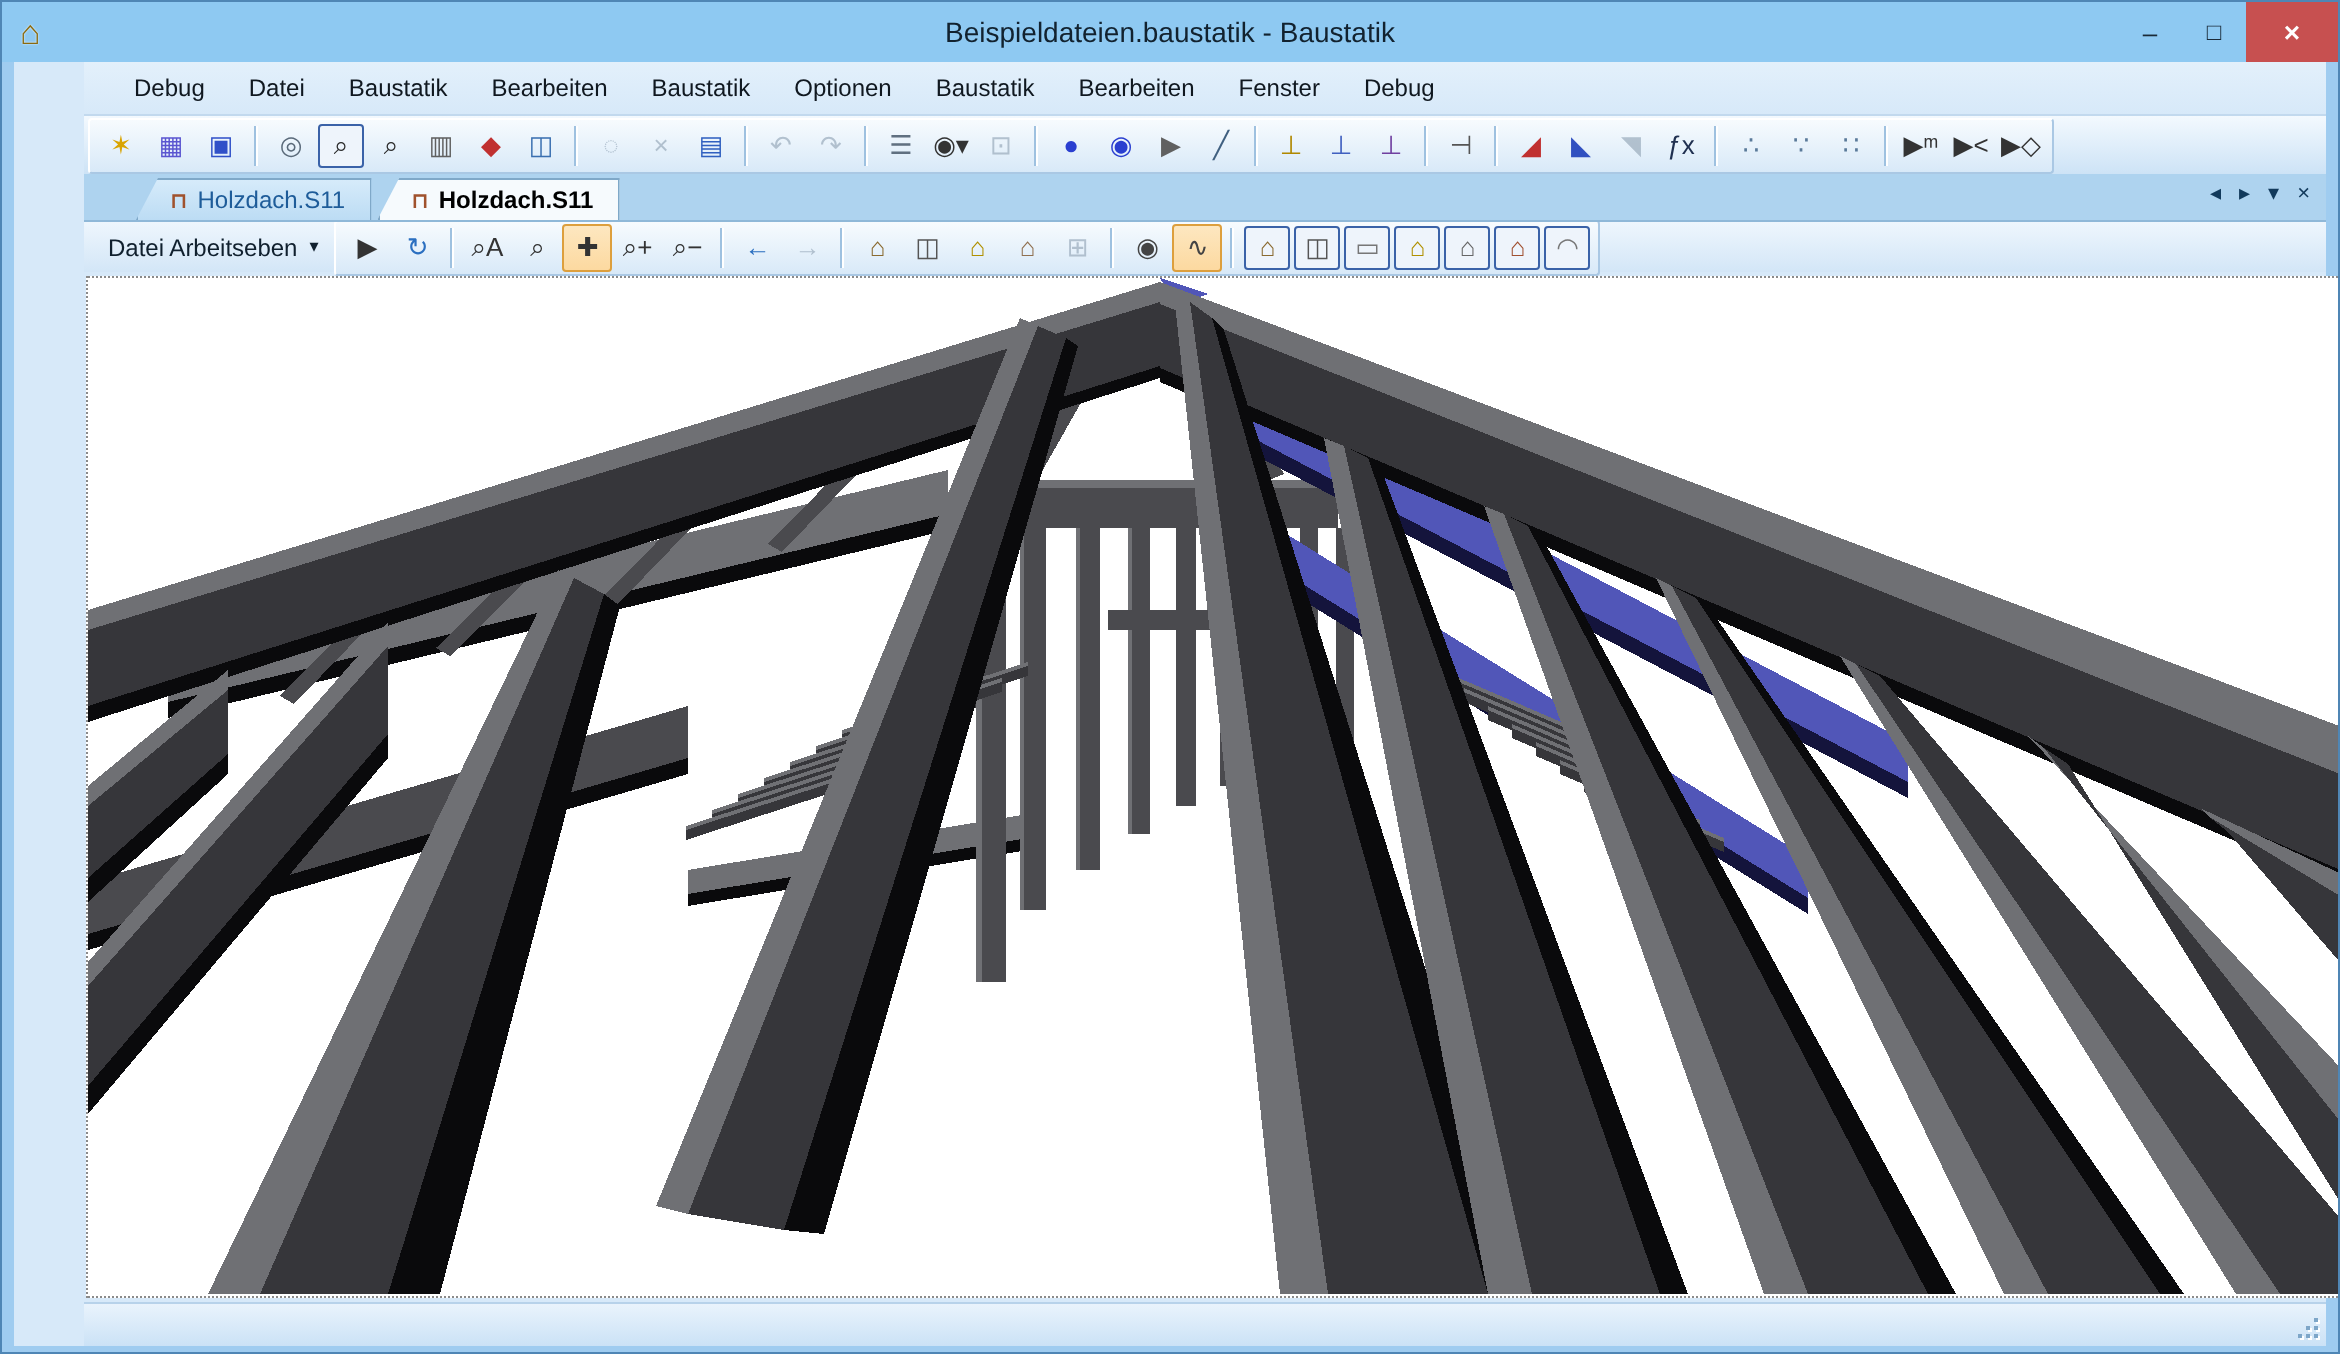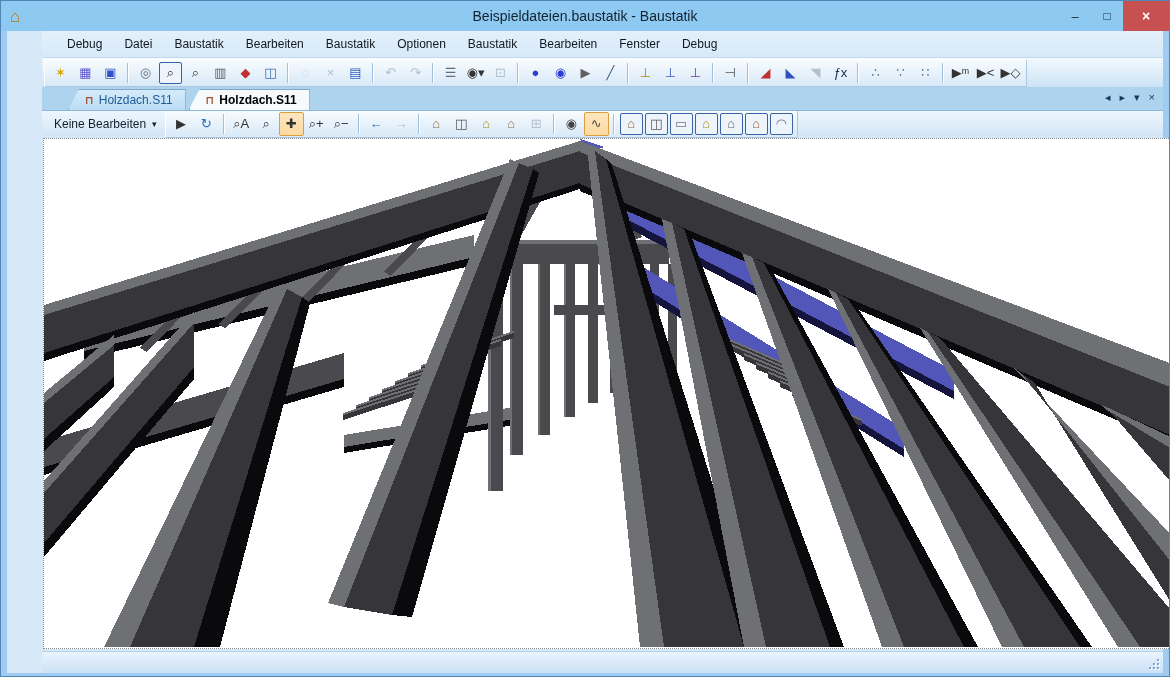--- a/index.html
+++ b/index.html
@@ -223,21 +223,21 @@
       <div class="tabctrl">
         <span class="tc">◂</span>
           <span class="tc">▸</span>
           <span class="tc">▾</span>
           <span class="tc">×</span>
       </div>
     </div>
 
     <div class="toolbar t2">
       <span class="workplane">
-        <span>Keine Bearbeiten</span>
+        <span>Datei Arbeitseben</span>
         <span class="arrow">▾</span>
       </span>
       <div class="tstrip">
         <span class="tbtn">
             <span class="glyph" style="color: rgb(51, 51, 51);">▶</span>
           </span>
           <span class="tbtn">
             <span class="glyph" style="color: rgb(43, 111, 192);">↻</span>
           </span>
           <span class="tsep"></span>

